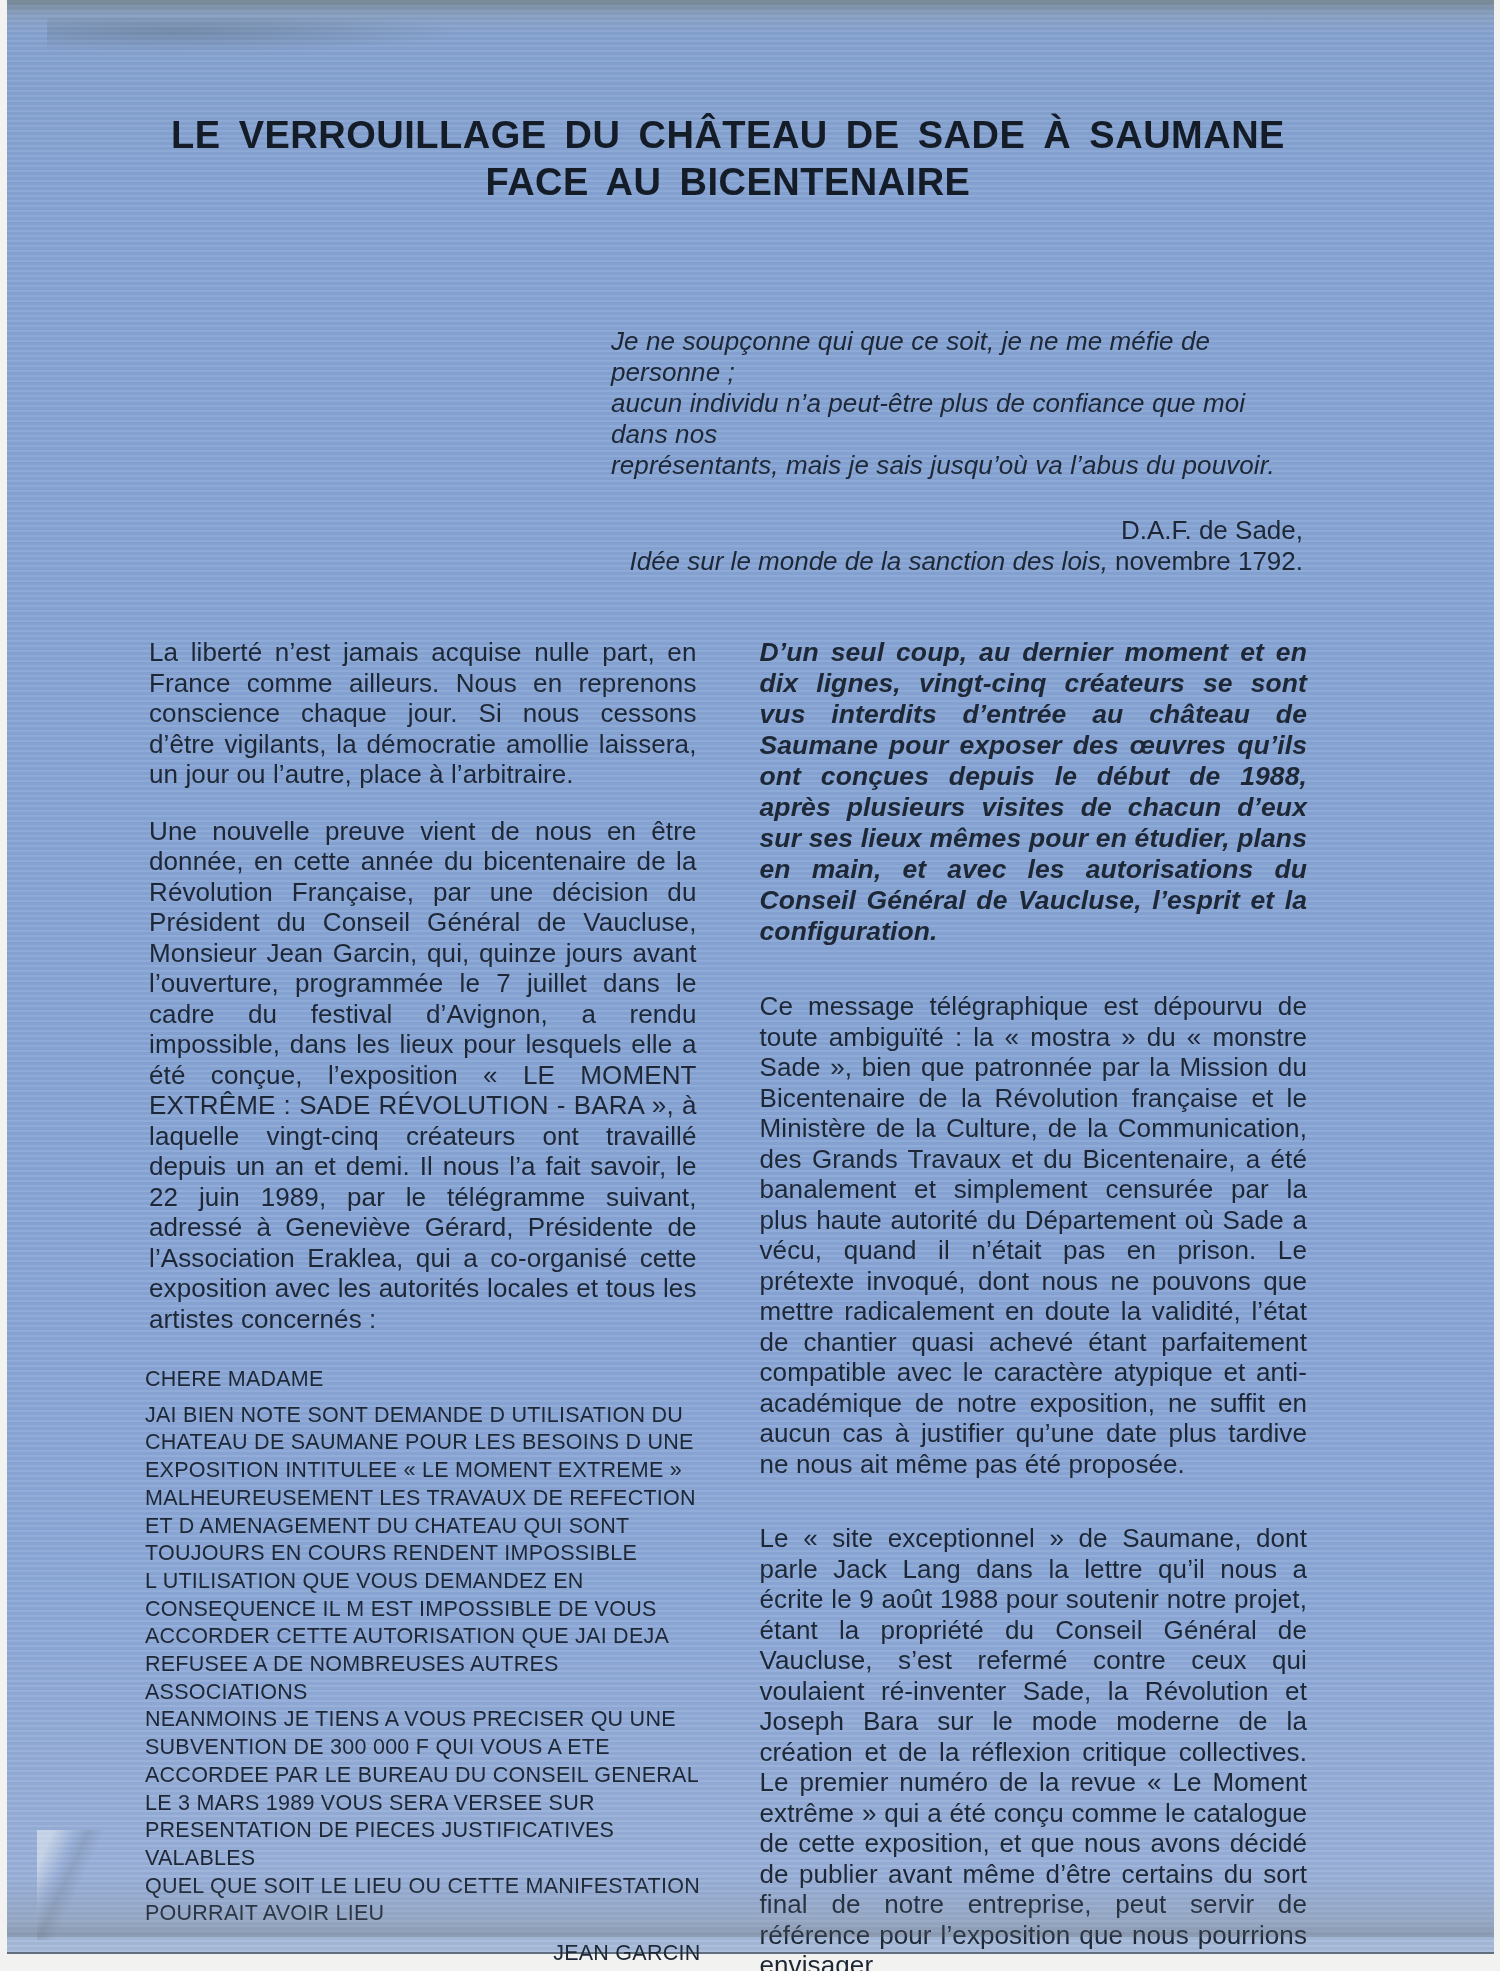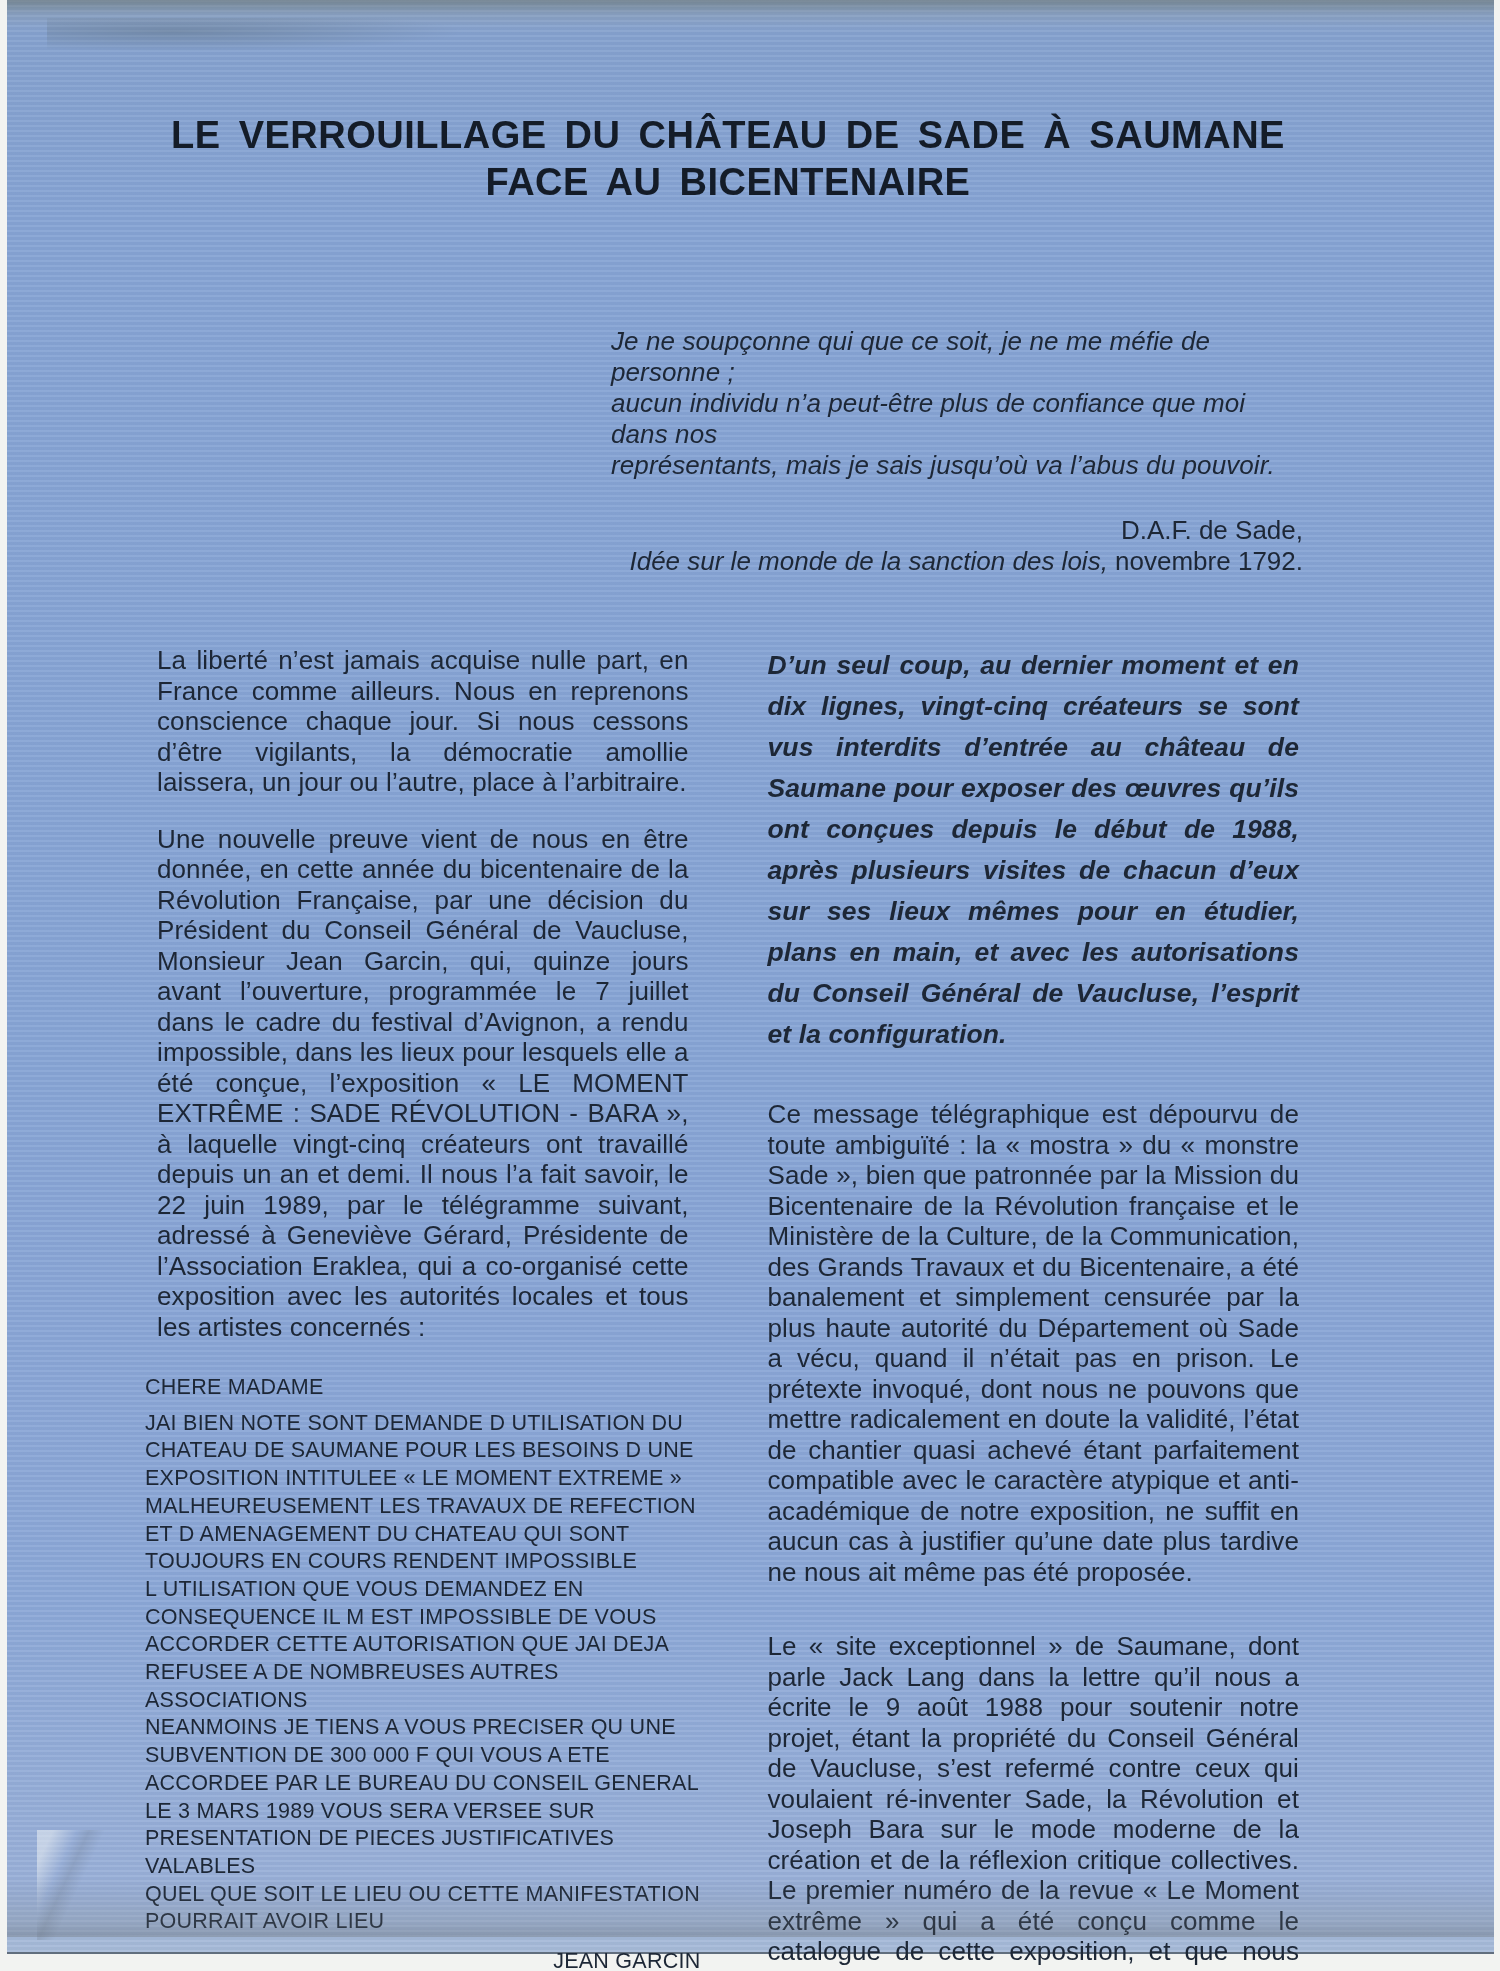--- a/index.html
+++ b/index.html
@@ -52,25 +52,25 @@
   .epigraph .quote {
     font-style:italic; font-size:26px; line-height:31px;
     letter-spacing:.1px;
   }
   .epigraph .attr { margin-top:34px; text-align:right; font-size:26px; line-height:31px; }
   .epigraph .attr .it { font-style:italic; }
 
   .columns { display:flex; gap:55px; margin-top:56px; }
   .col { flex:1; min-width:0; }
   .col p {
-    margin:12px; text-align:justify;
+    margin:4px; text-align:justify;
     font-size:26px; line-height:30.5px; letter-spacing:.1px;
   }
   .col p + p { margin-top:26px; }
-  .col.right .lead { font-weight:bold; font-style:italic; font-size:26.5px; line-height:41px; }
+  .col.right .lead { font-weight:bold; font-style:italic; font-size:26.5px; line-height:31px; }
   .col.right p + p { margin-top:44px; }
 
   .telegram { margin-top:32px; font-size:21.5px; line-height:27.7px; letter-spacing:.25px; }
   .tg-salutation { margin-bottom:8px; }
   .tg-signature { margin-top:12px; text-align:right; }
 </style>
 </head>
 <body>
 
 <div class="paper">

